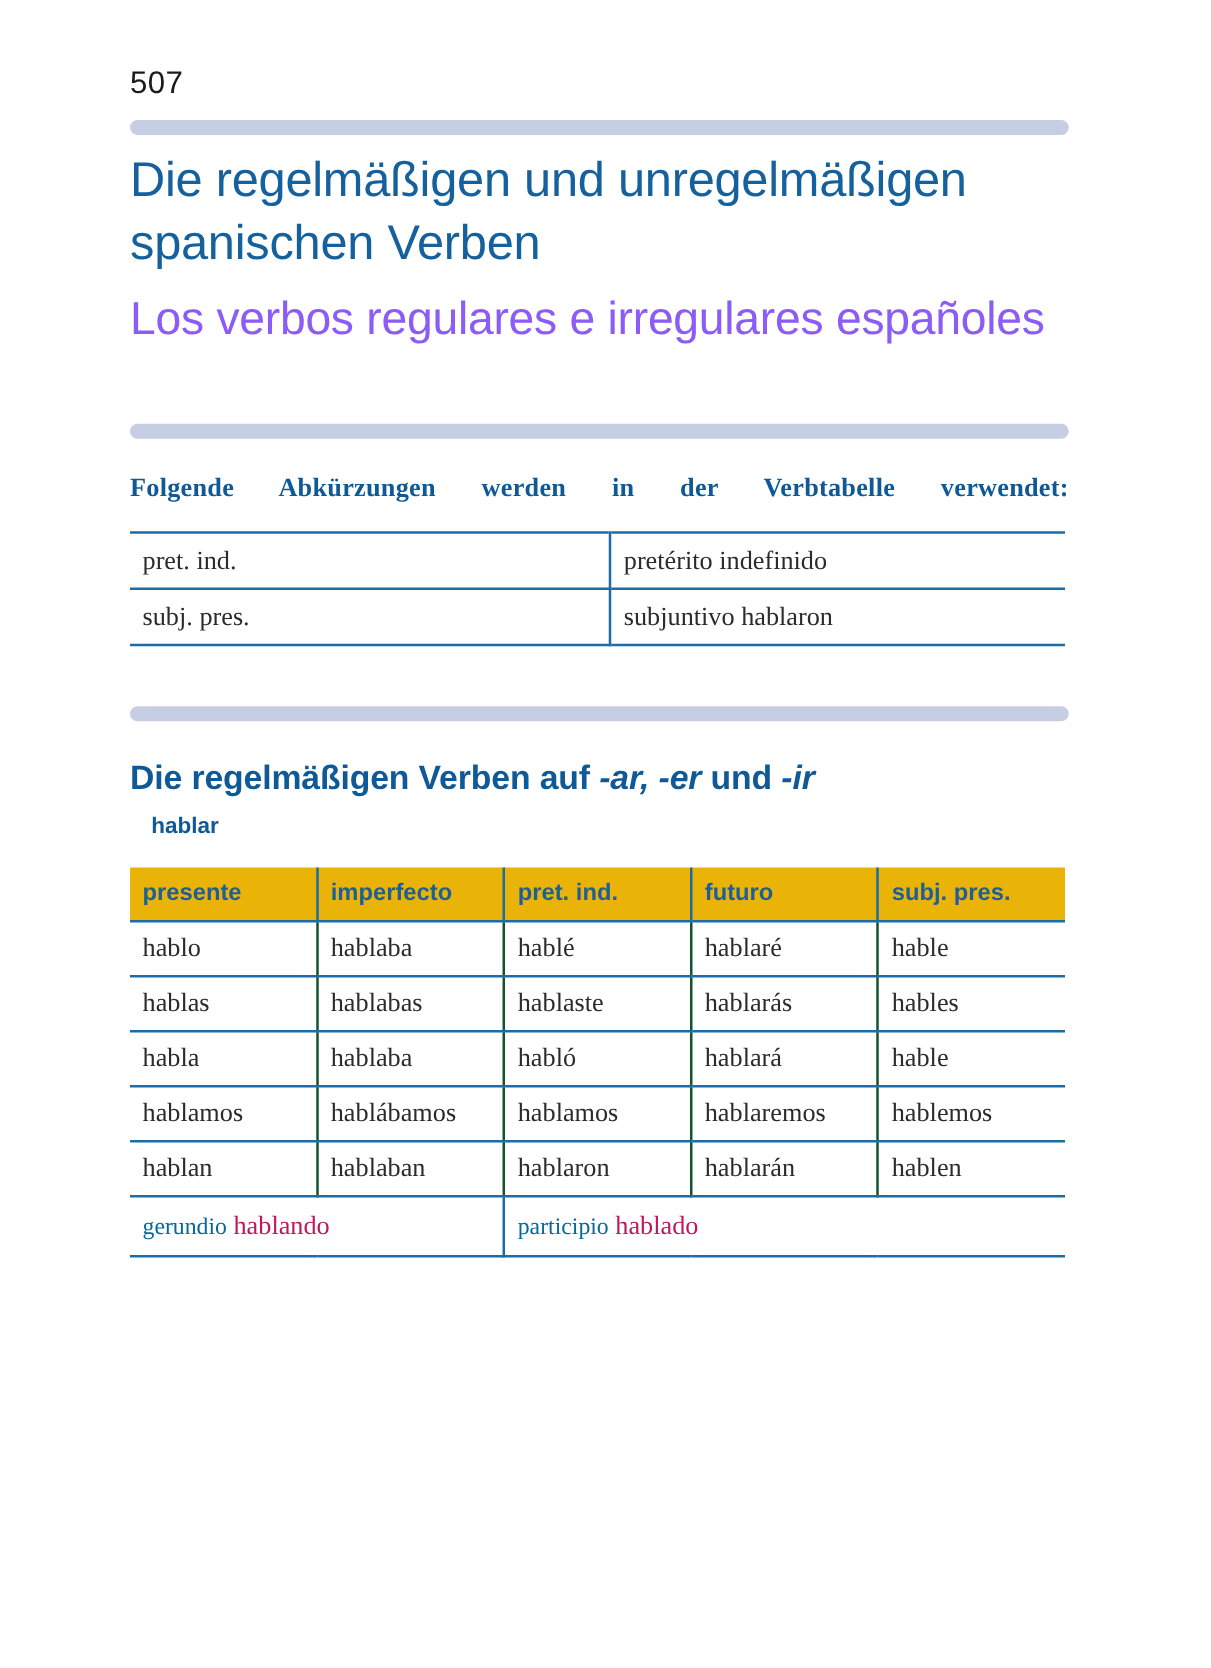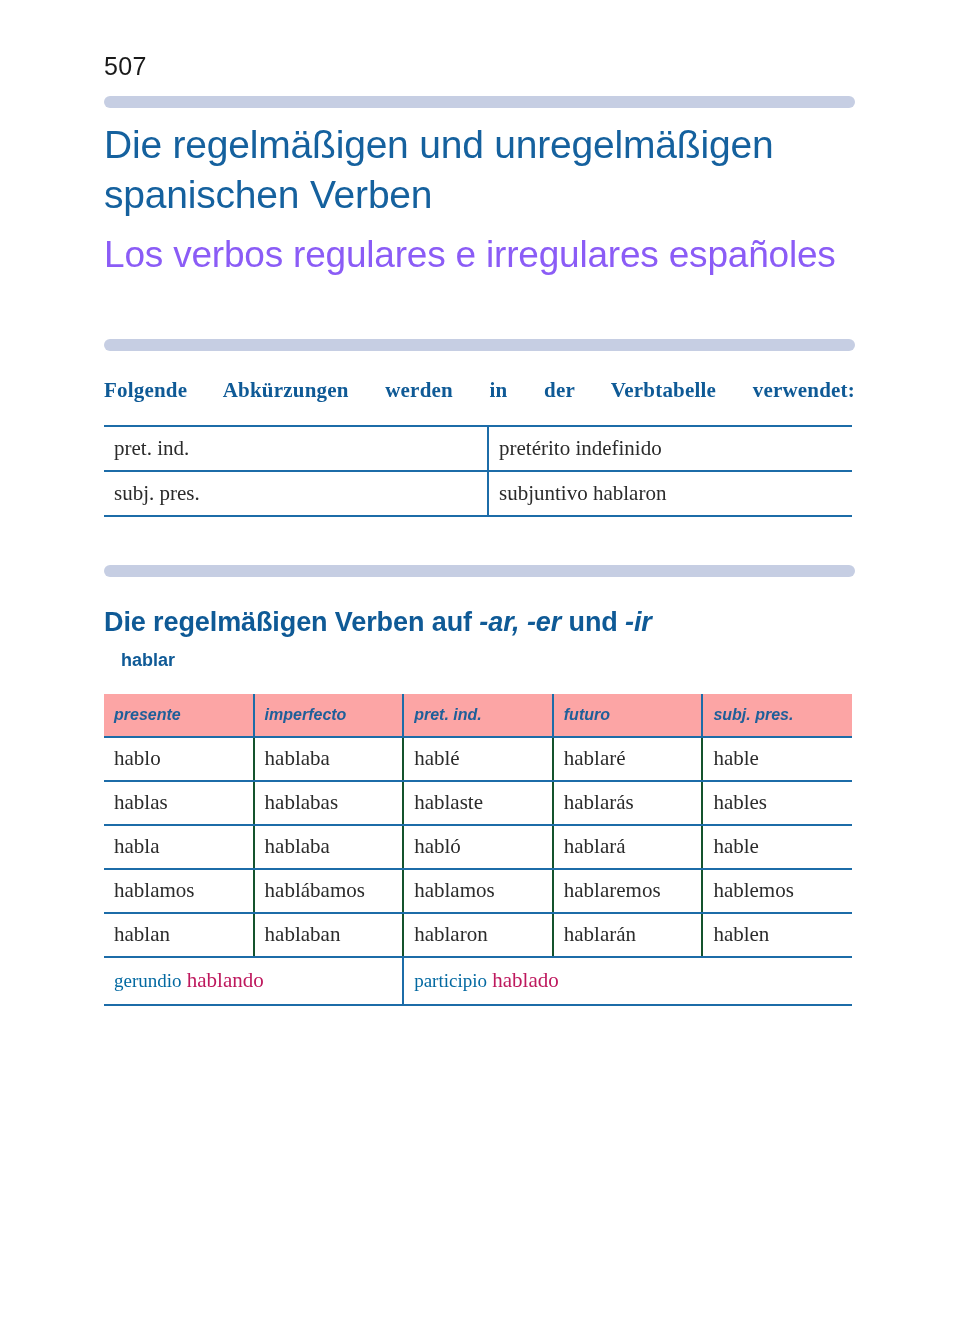--- a/index.html
+++ b/index.html
@@ -136,31 +136,30 @@
   
   .conj-table {
     position: absolute;
     left: 104px;
     top: 694px;
     width: 748px;
     border-collapse: collapse;
     table-layout: fixed;
   }
   .conj-table th {
-    background: #fca5a5;
+    background: #eab308;
     color: #1f5f99;
     font-family: "Liberation Sans", sans-serif;
-    font-size: 16px;
+    font-size: 19px;
     font-weight: 700;
     text-align: left;
     padding: 8px 0 8px 10px;
     height: 26px;
     border-right: 2px solid #1c6ca8;
     border-bottom: 2px solid #1c6ca8;
-    font-style: italic;
   }
   .conj-table th:last-child { border-right: none; }
   .conj-table td {
     font-family: "Liberation Serif", serif;
     font-size: 21px;
     color: #2b2b2b;
     padding: 7px 0 8px 10px;
     height: 27px;
     border-right: 2px solid #14532d;
     border-bottom: 2px solid #1c6ca8;

